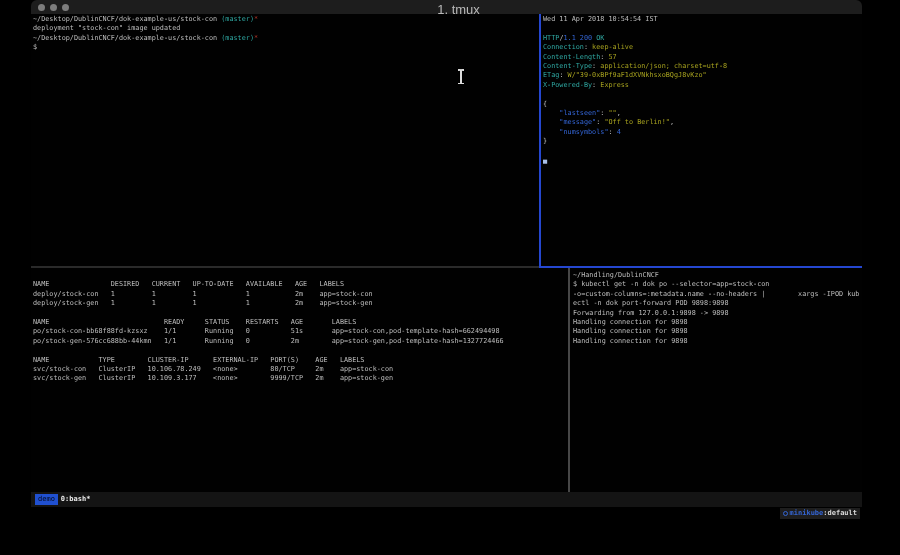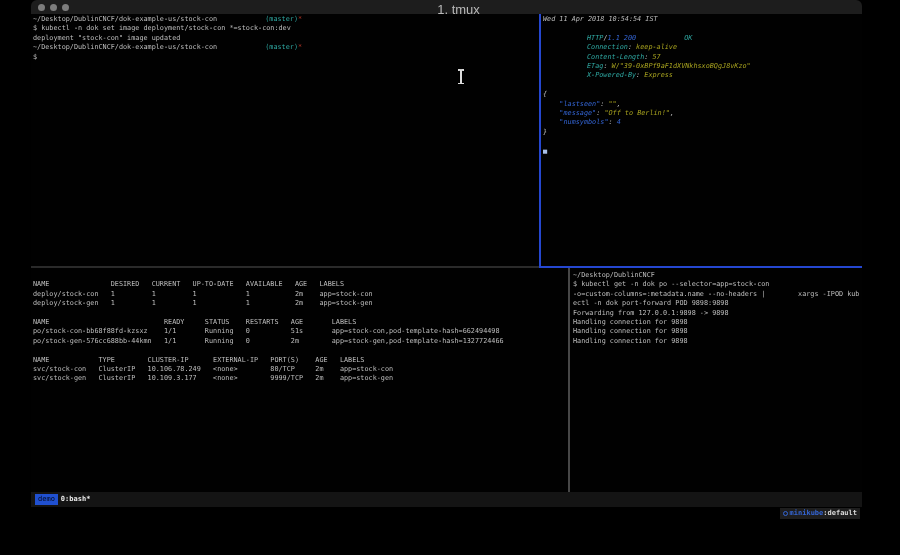--- a/index.html
+++ b/index.html
@@ -11,26 +11,26 @@
   .titlebar { position:absolute; left:0; top:0; width:100%; height:14px; background:#1d1d1d; border-radius:6px 6px 0 0; }
   .lights { position:absolute; left:7px; top:4px; display:flex; gap:5px; }
   .light { width:7px; height:7px; border-radius:50%; background:#7d7d7d; display:inline-block; }
   .title { position:absolute; left:12px; top:2px; width:100%; text-align:center;
            font-family:"Liberation Sans", sans-serif; font-size:13px; color:#b8b8b8; }
 
   .pane { position:absolute; font-size:6.8px; line-height:9.4px; color:#bfbfbf; overflow:hidden; }
   .ln { height:9.4px; white-space:pre; }
 
   #p-tl { left:2px;   top:15px;  width:505px; height:251px; }
-  #p-tr { left:512px; top:15px;  width:318px; height:251px;font-style:italic; }
+  #p-tr { left:512px; top:15px;  width:318px; height:251px; }
   #p-bl { left:2px;   top:271px; width:535px; height:221px; }
   #p-br { left:542px; top:271px; width:288px; height:221px; }
 
   .w   { color:#bfbfbf; }
-  .c   { color:#2fa8a2;margin-left:44px; }
+  .c   { color:#2fa8a2; }
   .y   { color:#a8a31f; }
   .b   { color:#3465d4;margin-top:32px; }
   .r   { color:#c0392b; }
   .cur { color:#a9bfe8; }
 
   .vb-active { position:absolute; left:508px; top:14px;  width:2px;  height:254px; background:#2547d0; }
   .hb-active { position:absolute; left:508px; top:266px; width:323px; height:2px;  background:#2547d0; }
   .hb-dim    { position:absolute; left:0;     top:266px; width:508px; height:2px;  background:#2a2a2a; }
   .vb-dim    { position:absolute; left:537px; top:268px; width:2px;  height:224px; background:#474747; }
 
@@ -59,31 +59,31 @@
     <div class="lights">
       <span class="light"></span>
       <span class="light"></span>
       <span class="light"></span>
     </div>
     <div class="title">1. tmux</div>
   </div>
 
   <div class="pane" id="p-tl">
       <div class="ln"><span class="w">~/Desktop/DublinCNCF/dok-example-us/stock-con </span><span class="c">(master)</span><span class="r">*</span></div>
-      <div class="ln"><span class="w">$ kubectl -n dok set image deployment/stock-con *=stock-con:dev</span></div>
       <div class="ln"><span class="w">deployment "stock-con" image updated</span></div>
       <div class="ln"><span class="w">~/Desktop/DublinCNCF/dok-example-us/stock-con </span><span class="c">(master)</span><span class="r">*</span></div>
       <div class="ln"><span class="w">$</span></div>
     </div>
   <div class="pane" id="p-tr">
       <div class="ln"><span class="w">Wed 11 Apr 2018 10:54:54 IST</span></div>
       <div class="ln"></div>
       <div class="ln"><span class="c">HTTP</span><span class="w">/</span><span class="b">1.1 200</span><span class="c"> OK</span></div>
       <div class="ln"><span class="c">Connection</span><span class="w">: </span><span class="y">keep-alive</span></div>
       <div class="ln"><span class="c">Content-Length</span><span class="w">: </span><span class="y">57</span></div>
+      <div class="ln"><span class="c">Content-Type</span><span class="w">: </span><span class="y">application/json; charset=utf-8</span></div>
       <div class="ln"><span class="c">ETag</span><span class="w">: </span><span class="y">W/"39-0xBPf9aF1dXVNkhsxoBQgJ8vKzo"</span></div>
       <div class="ln"><span class="c">X-Powered-By</span><span class="w">: </span><span class="y">Express</span></div>
       <div class="ln"></div>
       <div class="ln"><span class="w">{</span></div>
       <div class="ln"><span class="b">    "lastseen"</span><span class="w">: </span><span class="y">""</span><span class="w">,</span></div>
       <div class="ln"><span class="b">    "message"</span><span class="w">: </span><span class="y">"Off to Berlin!"</span><span class="w">,</span></div>
       <div class="ln"><span class="b">    "numsymbols"</span><span class="w">: </span><span class="b">4</span></div>
       <div class="ln"><span class="w">}</span></div>
       <div class="ln"></div>
       <div class="ln"><span class="cur">▄</span></div>
@@ -96,21 +96,21 @@
       <div class="ln"></div>
       <div class="ln"><span class="w">NAME                            READY     STATUS    RESTARTS   AGE       LABELS</span></div>
       <div class="ln"><span class="w">po/stock-con-bb68f88fd-kzsxz    1/1       Running   0          51s       app=stock-con,pod-template-hash=662494498</span></div>
       <div class="ln"><span class="w">po/stock-gen-576cc688bb-44kmn   1/1       Running   0          2m        app=stock-gen,pod-template-hash=1327724466</span></div>
       <div class="ln"></div>
       <div class="ln"><span class="w">NAME            TYPE        CLUSTER-IP      EXTERNAL-IP   PORT(S)    AGE   LABELS</span></div>
       <div class="ln"><span class="w">svc/stock-con   ClusterIP   10.106.78.249   &lt;none&gt;        80/TCP     2m    app=stock-con</span></div>
       <div class="ln"><span class="w">svc/stock-gen   ClusterIP   10.109.3.177    &lt;none&gt;        9999/TCP   2m    app=stock-gen</span></div>
     </div>
   <div class="pane" id="p-br">
-      <div class="ln"><span class="w">~/Desktop/DublinCNCF</span></div>
+      <div class="ln"><span class="w">~/Handling/DublinCNCF</span></div>
       <div class="ln"><span class="w">$ kubectl get -n dok po --selector=app=stock-con</span></div>
       <div class="ln"><span class="w">-o=custom-columns=:metadata.name --no-headers |        xargs -IPOD kub</span></div>
       <div class="ln"><span class="w">ectl -n dok port-forward POD 9898:9898</span></div>
       <div class="ln"><span class="w">Forwarding from 127.0.0.1:9898 -&gt; 9898</span></div>
       <div class="ln"><span class="w">Handling connection for 9898</span></div>
       <div class="ln"><span class="w">Handling connection for 9898</span></div>
       <div class="ln"><span class="w">Handling connection for 9898</span></div>
     </div>
 
   <div class="vb-active"></div>

